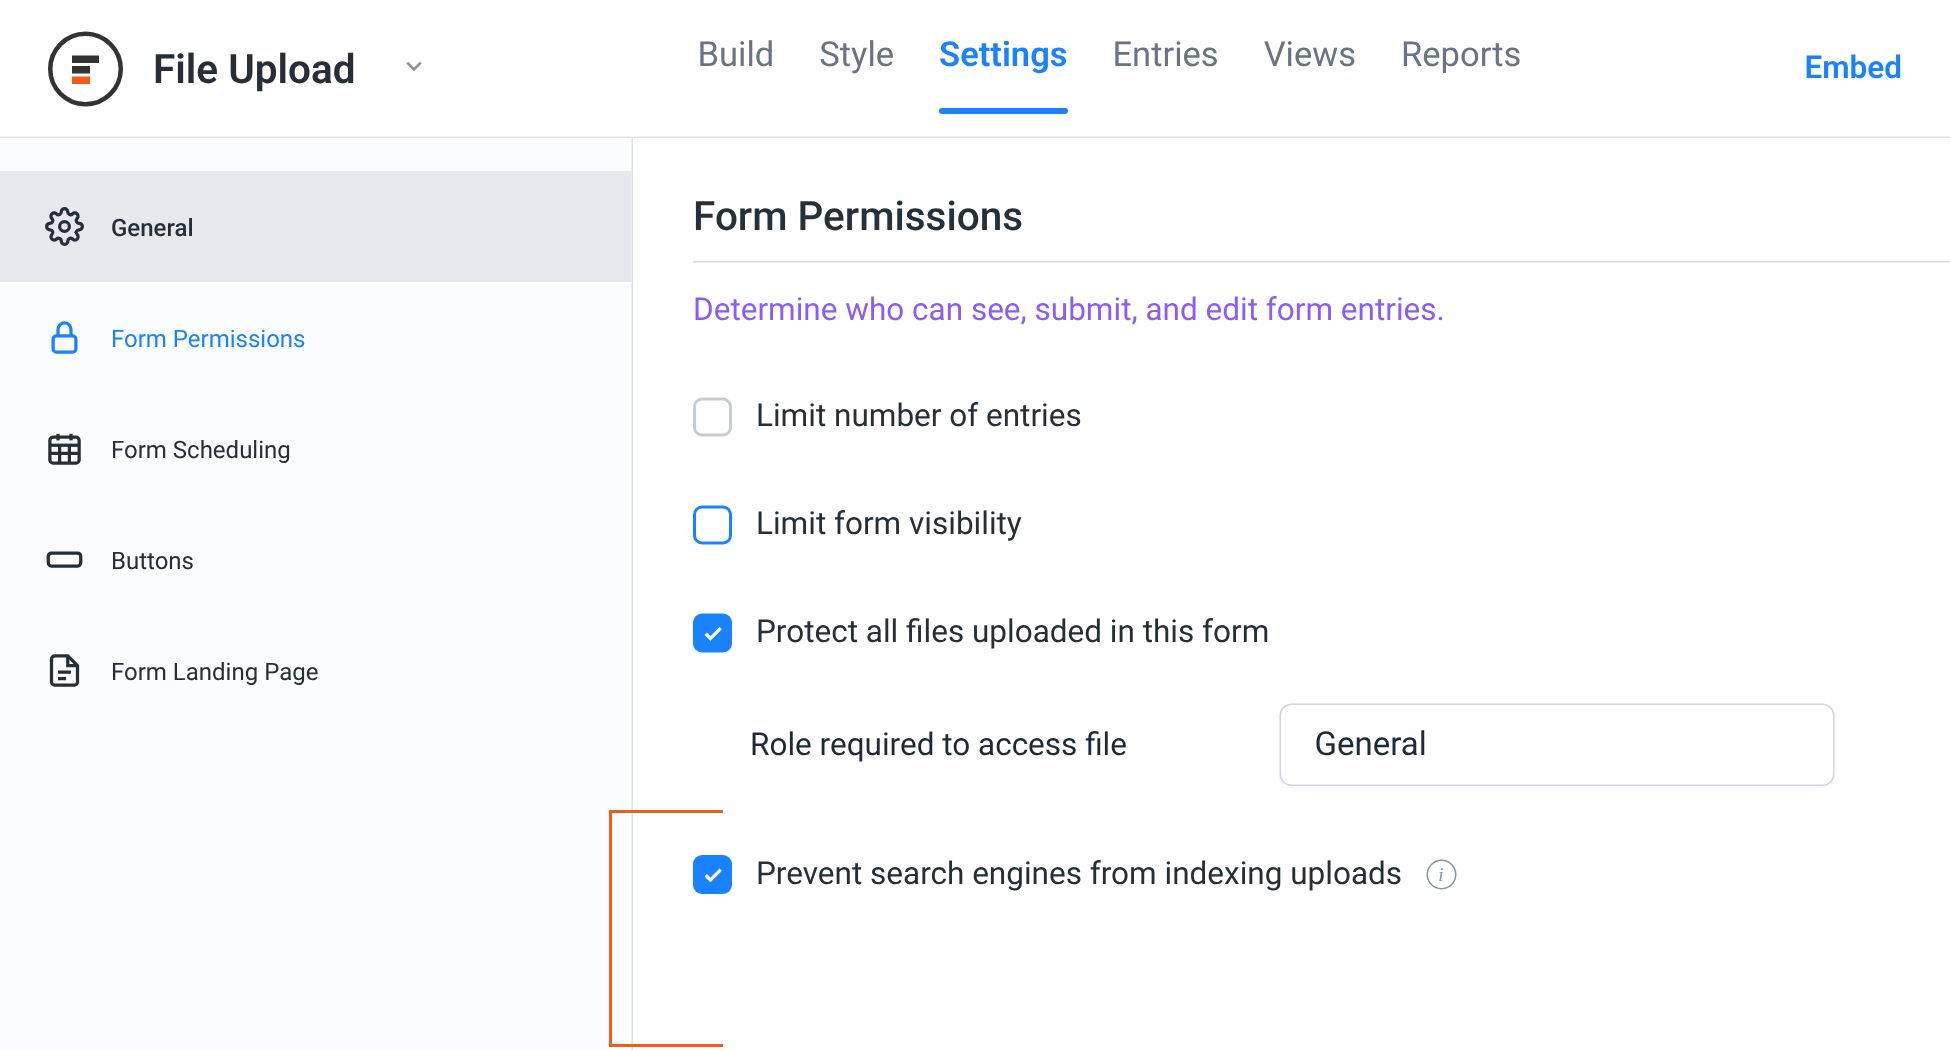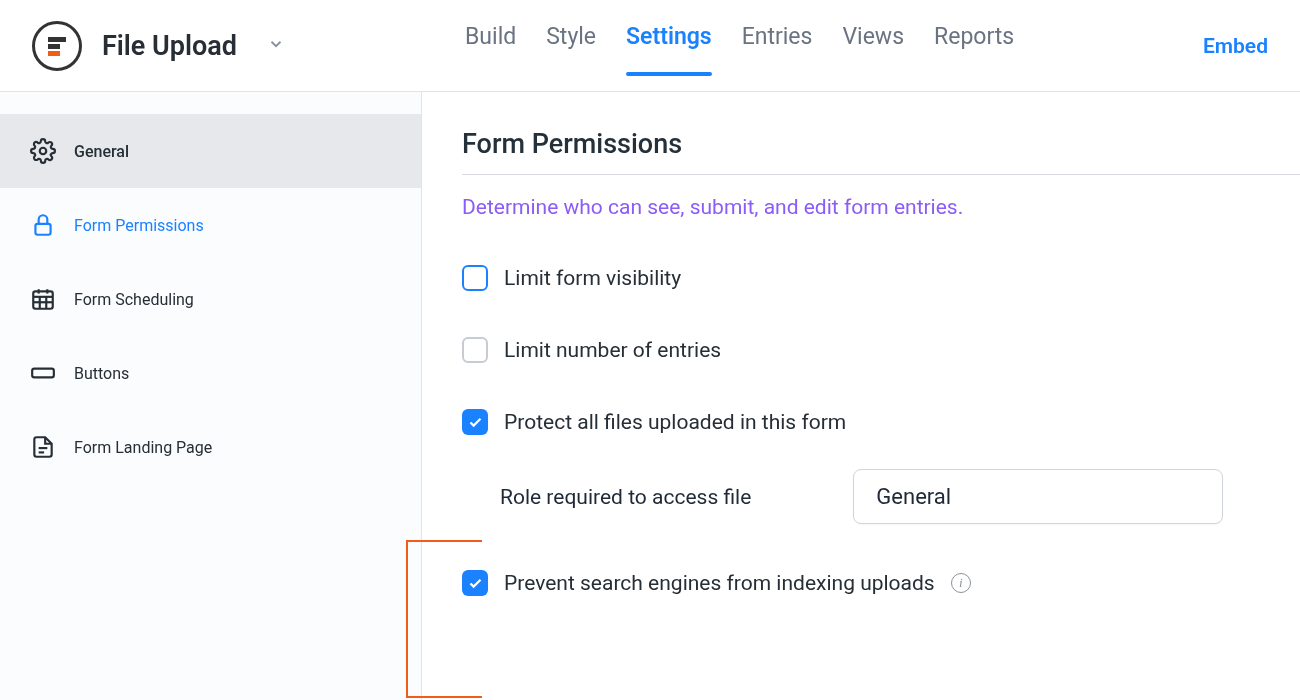--- a/index.html
+++ b/index.html
@@ -130,27 +130,27 @@
       <span>Form Landing Page</span>
     </div>
   </div>
 
   <div class="main">
     <div class="section-title">Form Permissions</div>
     <div class="divider"></div>
     <div class="section-sub">Determine who can see, submit, and edit form entries.</div>
 
     <div class="row">
-      <span class="cb unchecked"></span>
-      <span>Limit form visibility</span>
+      <span class="cb disabled"></span>
+      <span>Limit number of entries</span>
     </div>
 
     <div class="row">
-      <span class="cb disabled"></span>
-      <span>Limit number of entries</span>
+      <span class="cb unchecked"></span>
+      <span>Limit form visibility</span>
     </div>
 
     <div class="row" style="margin-bottom:34px;">
       <span class="cb checked">
         <svg width="15" height="15" viewBox="0 0 24 24" fill="none" stroke="#fff" stroke-width="3.5">
             <polyline points="20 6 9 17 4 12"></polyline>
           </svg>
       </span>
       <span>Protect all files uploaded in this form</span>
     </div>

